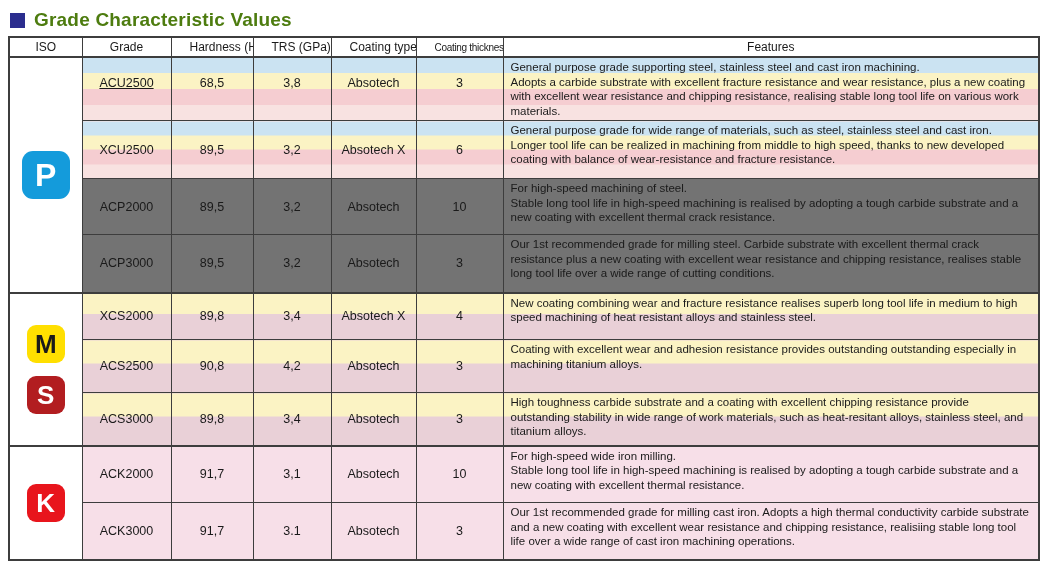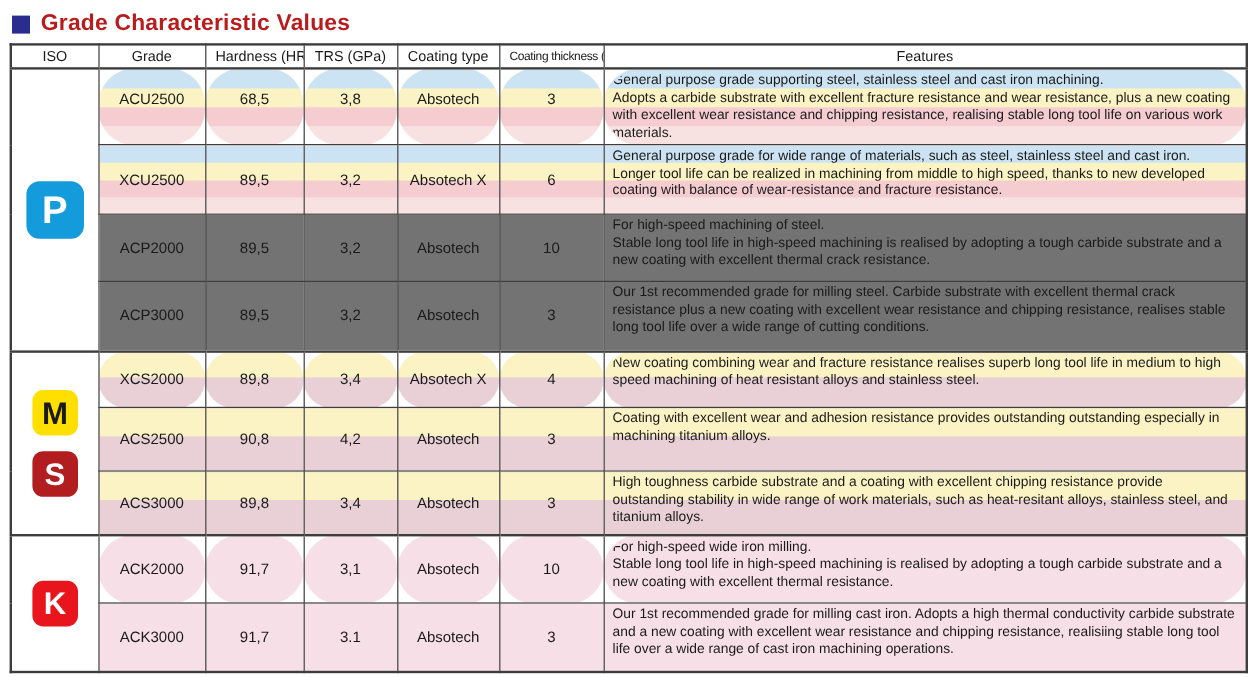--- a/index.html
+++ b/index.html
@@ -3,39 +3,39 @@
 <meta charset="utf-8">
 <style>
   html,body { margin:0; padding:0; }
   body {
     width:1045px; height:564px; background:#ffffff; overflow:hidden;
     font-family:"Liberation Sans", sans-serif; color:#1a1a1a;
     -webkit-font-smoothing:antialiased;
   }
   .title-row { display:flex; align-items:center; padding:9px 0 5px 10px; }
   .bullet { width:15px; height:15px; background:#2b2d8e; margin-right:9px; flex:0 0 auto; }
-  h1 { margin:0; font-size:19px; font-weight:bold; color:#b91c1c; letter-spacing:0.2px; }
+  h1 { margin:0; font-size:19px; font-weight:bold; color:#4d7c0f; letter-spacing:0.2px; }
 
   table.grade-table {
     border-collapse:collapse; table-layout:fixed;
     margin-left:8px; width:1030px;
     border:2px solid #3d3d3d;
   }
   th {
     border:1px solid #3d3d3d; background:#ffffff;
-    font-weight:normal; font-size:12px; padding:2px 8px; text-align:center;
+    font-weight:normal; font-size:12px; padding:2px 18px; text-align:center;
     overflow:hidden; white-space:nowrap;
   }
   th.small { font-size:10px; letter-spacing:-0.3px; }
   td {
     border:1px solid #3d3d3d; padding:0;
     font-size:12.5px; text-align:center; vertical-align:middle;
     overflow:hidden;
   }
-  tr.group-first td { border-top:2px solid #3d3d3d;border-radius:30px; }
+  tr.group-first td { border-top:2px solid #3d3d3d; }
   td.iso-cell { background:#ffffff; }
   td.features-cell {
     text-align:left; vertical-align:top;
     font-size:11.5px; line-height:14.5px;
     padding:2px 8px 2px 7px;
   }
   td.features-cell div { margin:0; }
 
   
   .band-universal { background:linear-gradient(to bottom,
@@ -79,21 +79,21 @@
         <th>Features</th>
       </tr>
     </thead>
   <tbody>
       <tr class="group-first" style="height: 60px;">
         <td class="iso-cell" rowspan="4">
           <div class="icon-stack">
             <span class="iso-badge" style="width: 48px; height: 48px; background: rgb(20, 155, 219); color: rgb(255, 255, 255); font-size: 32px; border-radius: 11px;">P</span>
           </div>
         </td>
-        <td class="band-universal" style="padding-bottom: 13px;">ACU2500</td>
+        <td class="band-universal" style="padding-bottom: 13px; text-decoration: underline;">ACU2500</td>
         <td class="band-universal" style="padding-bottom: 13px;">68,5</td>
         <td class="band-universal" style="padding-bottom: 13px;">3,8</td>
         <td class="band-universal" style="padding-bottom: 13px;">Absotech</td>
         <td class="band-universal" style="padding-bottom: 13px;">3</td>
         <td class="band-universal features-cell">
           <div>General purpose grade supporting steel, stainless steel and cast iron machining.</div>
           <div>Adopts a carbide substrate with excellent fracture resistance and wear resistance, plus a new coating with excellent wear resistance and chipping resistance, realising stable long tool life on various work materials.</div>
         </td>
       </tr>
       <tr style="height: 58px;">

